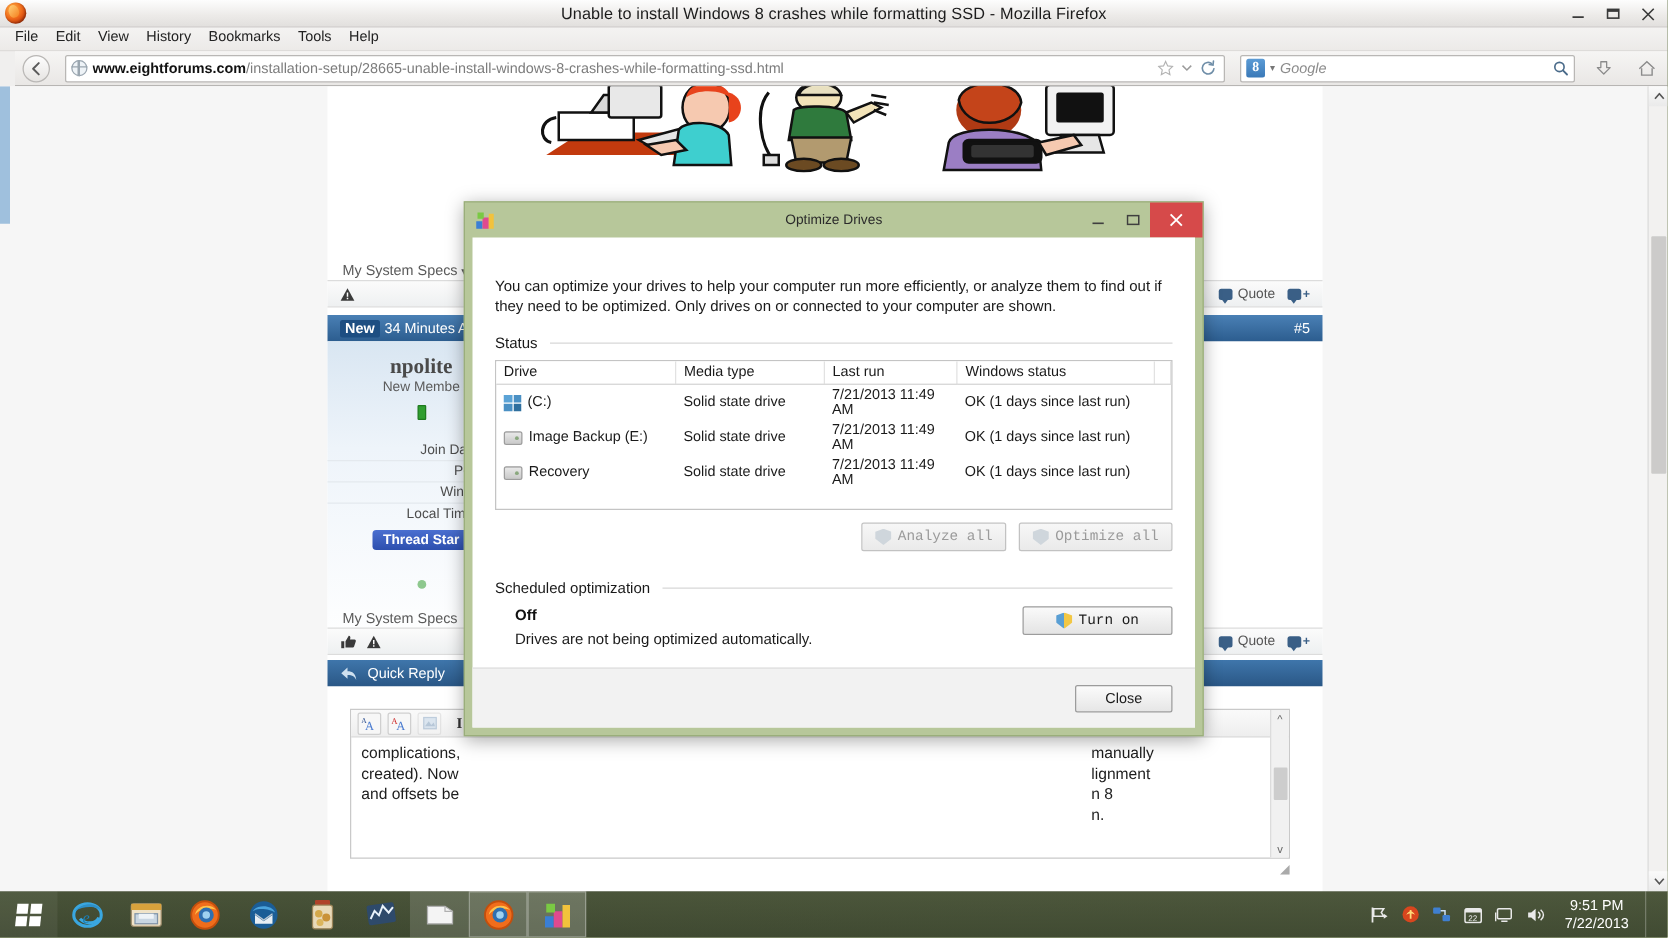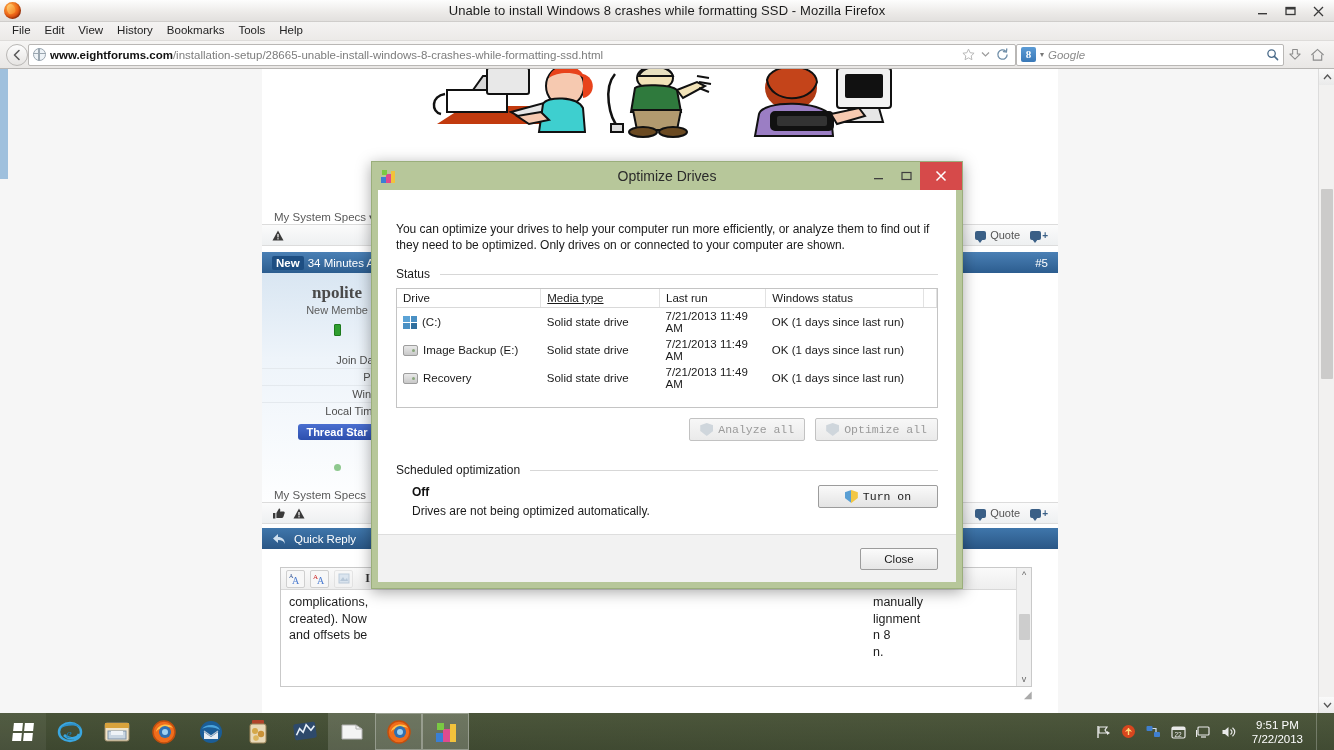--- a/index.html
+++ b/index.html
@@ -64,24 +64,25 @@
     height: 19px; display: flex; align-items: center; padding-left: 5px;
     background: linear-gradient(to bottom, #f4f3f2, #eceae8);
     border-bottom: 1px solid #dedcda;
   }
   .menu-item {
     font-size: 11.5px; color: #222; padding: 2px 7px; line-height: 1;
   }
 
   
   .navbar {
-    height: 28px; display: flex; align-items: center; gap: 0;
+    height: 28px; display: flex; align-items: center; gap: 12px;
     padding: 0 6px;
     background: linear-gradient(to bottom, #f6f5f4, #e9e7e5);
     border-bottom: 1px solid #b7b5b3;
+    margin-left: 12px;
   }
   .nav-back {
     width: 22px; height: 22px; border-radius: 50%;
     border: 1px solid #b9b7b5;
     background: linear-gradient(to bottom,#fdfdfd,#e6e4e2);
     display: flex; align-items: center; justify-content: center;
     color: #5b5b5b; font-size: 13px;
   }
   .urlbar {
     flex: 1; height: 22px; display: flex; align-items: center;
@@ -232,21 +233,21 @@
     border: 1px solid #9aae7b;
     box-shadow: 0 3px 14px rgba(0,0,0,.35);
     display: flex; flex-direction: column;
   }
   .dlg-titlebar { height: 28px; display: flex; align-items: center; position: relative; }
   .dlg-icon {
     width: 16px; height: 16px; margin-left: 8px; position: relative; flex: none;
   }
   .dlg-title {
     position: absolute; left: 0; right: 0; text-align: center;
-    font-size: 14px; color: #2b2b2b;
+    font-size: 11px; color: #2b2b2b;
   }
   .dlg-winbtns { position: absolute; right: 0; top: 0; height: 28px; display: flex; align-items: stretch; }
   .dlg-wb {
     width: 28px; display: flex; align-items: center; justify-content: center;
     color: #3f3f3f; font-size: 12px;
   }
   .dlg-wb.close { width: 42px; background: #d64a4a; color: #fff; font-size: 14px; }
   .dlg-body {
     flex: 1; margin: 0 6px 6px 6px; background: #fff; position: relative;
     display: flex; flex-direction: column;
@@ -658,21 +659,21 @@
     <div class="group-label">
       <span>Status</span>
       <span class="rule"></span>
     </div>
 
     <div class="drive-table">
       <table class="drives">
         <thead>
           <tr>
             <th style="width:155px;">Drive</th>
-            <th style="width:132px;text-decoration:underline;">Media type</th>
+            <th style="width:132px;">Media type</th>
             <th style="width:114px;">Last run</th>
             <th style="width:175px;">Windows status</th>
             <th></th>
           </tr>
         </thead>
         <tbody>
           <tr>
             <td>
               <span class="drive-cell">
                 <span class="win-drive-icon">

